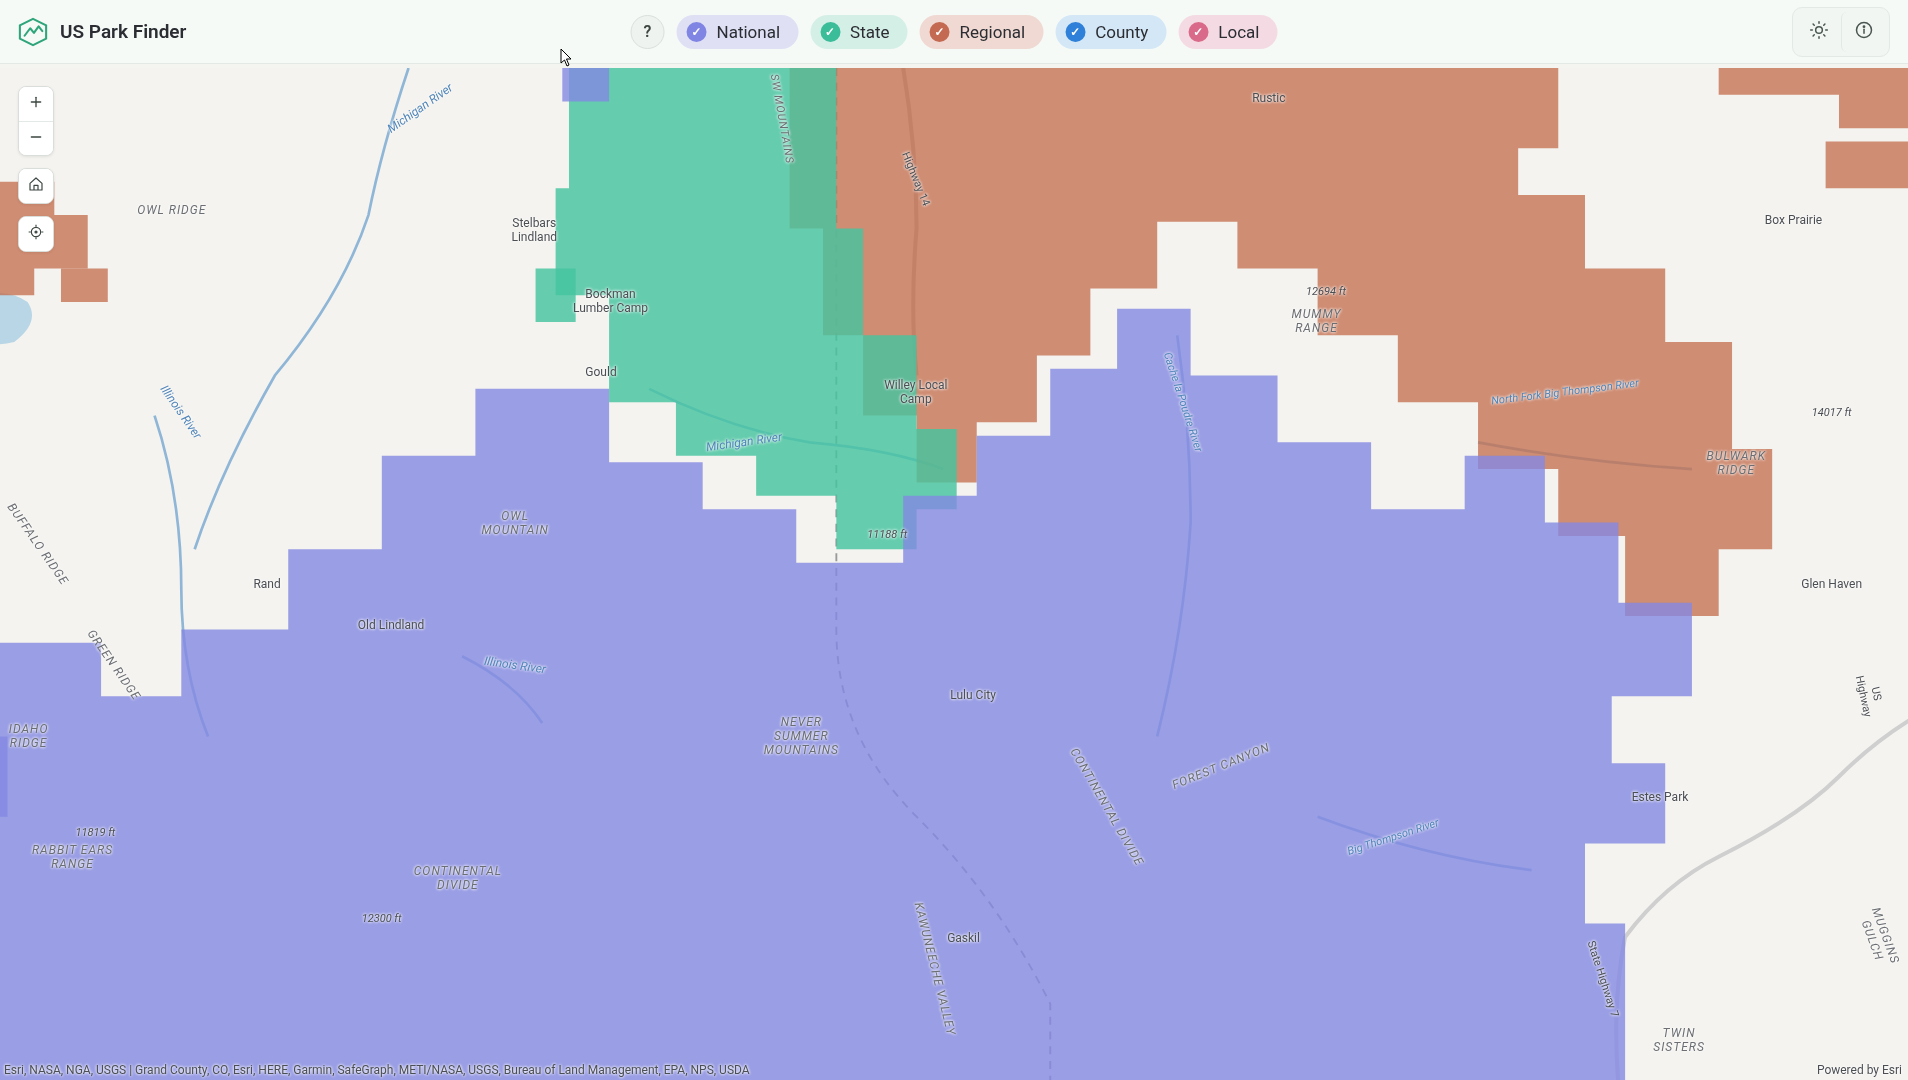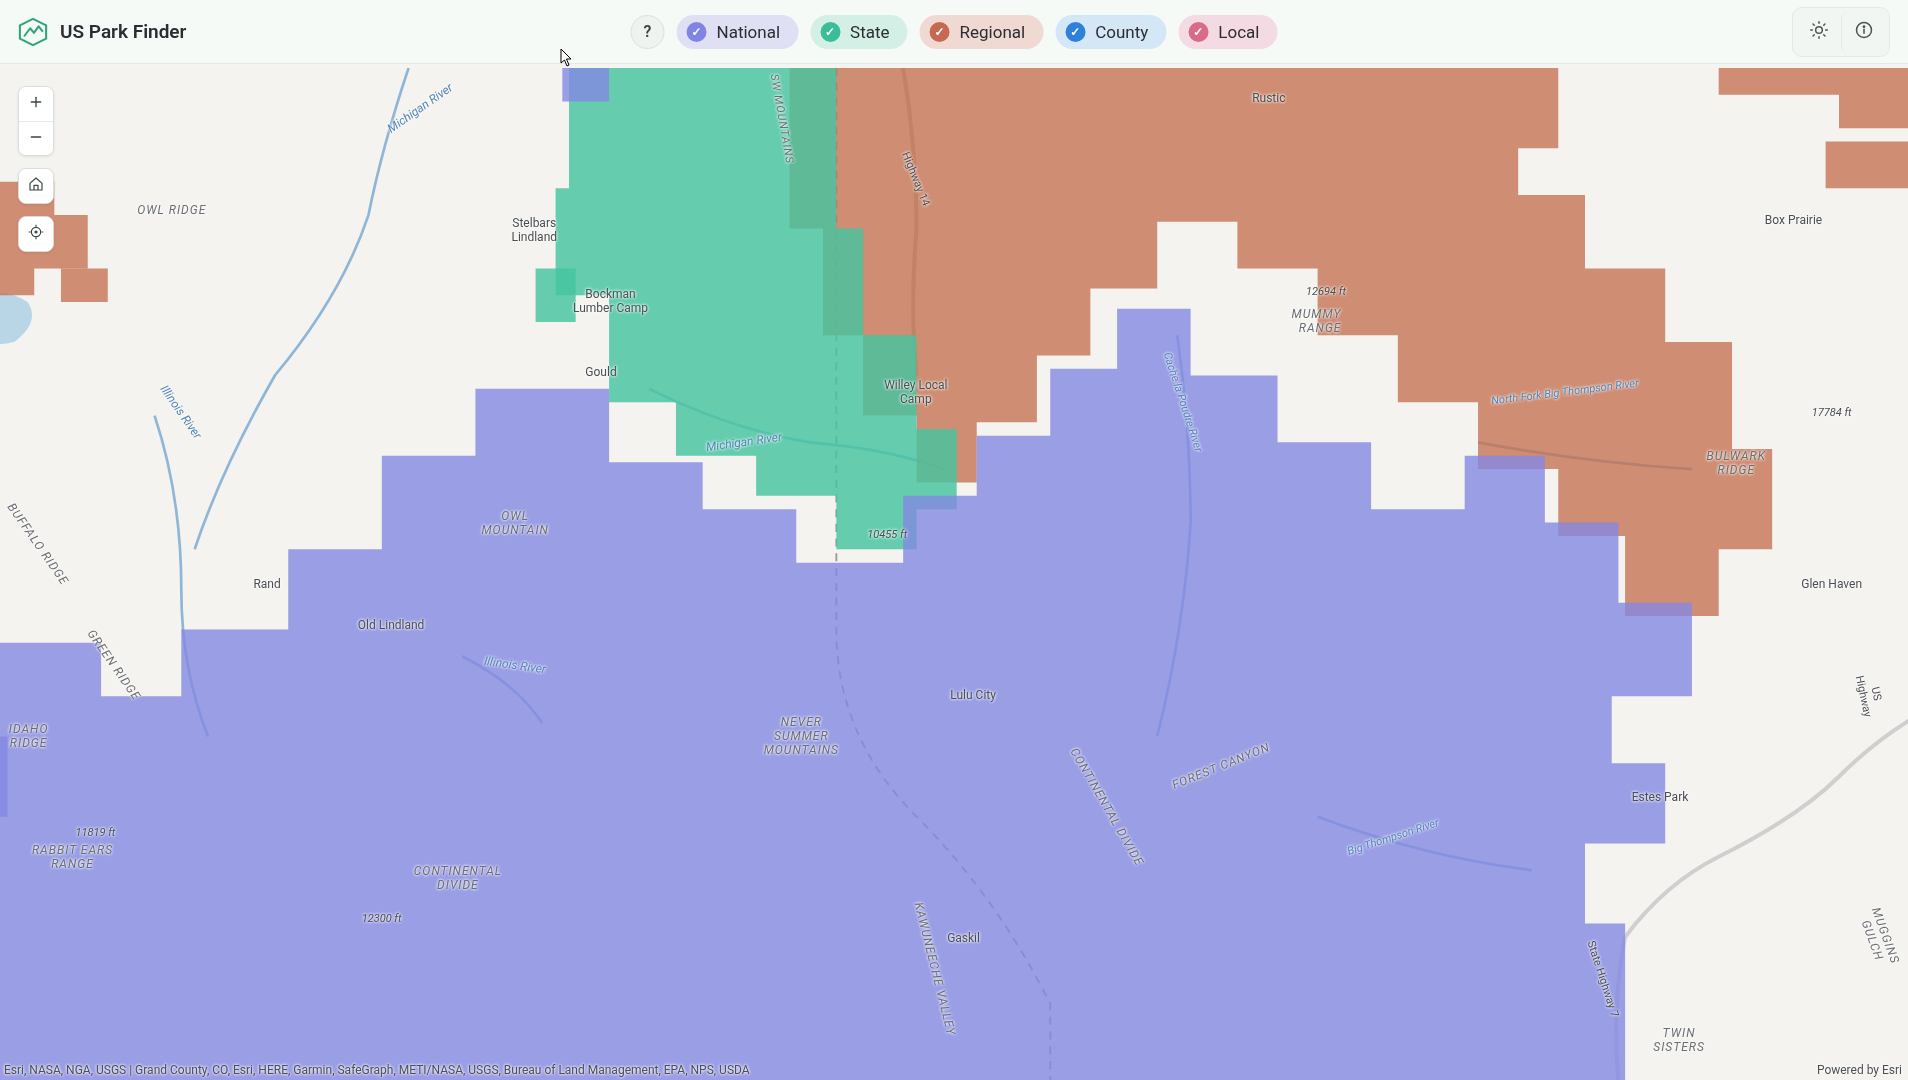--- a/index.html
+++ b/index.html
@@ -283,21 +283,21 @@
   <div class="map-label feature" style="left:3.8%; top:78%; white-space:pre;">RABBIT EARS
 RANGE</div>
   <div class="map-label feature" style="left:1.5%; top:66%; white-space:pre;">IDAHO
 RIDGE</div>
   <div class="map-label feature" style="left:2%; top:47%; transform:translate(-50%,-50%) rotate(55deg);">BUFFALO RIDGE</div>
   <div class="map-label" style="left:48%; top:32%; white-space:pre;">Willey Local
 Camp</div>
   <div class="map-label" style="left:51%; top:62%;">Lulu City</div>
   <div class="map-label" style="left:50.5%; top:86%;">Gaskil</div>
   <div class="map-label" style="left:66.5%; top:3%;">Rustic</div>
-  <div class="map-label feature" style="left:69%; top:25%; white-space:pre;text-align:right;">MUMMY
+  <div class="map-label feature" style="left:69%; top:25%; white-space:pre;">MUMMY
 RANGE</div>
   <div class="map-label feature" style="left:64%; top:69%; transform:translate(-50%,-50%) rotate(-22deg);">FOREST CANYON</div>
   <div class="map-label feature" style="left:49%; top:89%; transform:translate(-50%,-50%) rotate(76deg);">KAWUNEECHE VALLEY</div>
   <div class="map-label" style="left:94%; top:15%;">Box Prairie</div>
   <div class="map-label" style="left:96%; top:51%;">Glen Haven</div>
   <div class="map-label" style="left:87%; top:72%;">Estes Park</div>
   <div class="map-label feature" style="left:91%; top:39%; white-space:pre;">BULWARK
 RIDGE</div>
   <div class="map-label feature" style="left:88%; top:96%; white-space:pre;">TWIN
 SISTERS</div>
@@ -311,24 +311,24 @@
   <div class="map-label river" style="left:27%; top:59%; transform:translate(-50%,-50%) rotate(8deg);">Illinois River</div>
   <div class="map-label river small" style="left:62%; top:33%; transform:translate(-50%,-50%) rotate(72deg);">Cache la Poudre River</div>
   <div class="map-label river small" style="left:73%; top:76%; transform:translate(-50%,-50%) rotate(-18deg);">Big Thompson River</div>
   <div class="map-label river small" style="left:82%; top:32%; transform:translate(-50%,-50%) rotate(-7deg);">North Fork Big Thompson River</div>
 
   <div class="map-label small" style="left:48%; top:11%; transform:translate(-50%,-50%) rotate(68deg);">Highway 14</div>
   <div class="map-label small" style="left:98%; top:62%; transform:translate(-50%,-50%) rotate(78deg);">US Highway</div>
   <div class="map-label small" style="left:84%; top:90%; transform:translate(-50%,-50%) rotate(72deg);">State Highway 7</div>
 
   <div class="map-label elev" style="left:69.5%; top:22%;">12694 ft</div>
-  <div class="map-label elev" style="left:46.5%; top:46%;">10455 ft</div>
+  <div class="map-label elev" style="left:46.5%; top:46%;">11188 ft</div>
   <div class="map-label elev" style="left:5%;   top:75.5%;">11819 ft</div>
   <div class="map-label elev" style="left:20%;  top:84%;">12300 ft</div>
-  <div class="map-label elev" style="left:96%;  top:34%;">17784 ft</div>
+  <div class="map-label elev" style="left:96%;  top:34%;">14017 ft</div>
 
   <div class="map-toolbar">
     <div class="tool-group">
       <div class="tool-btn">
         <span>
           <svg width="16" height="16" viewBox="0 0 24 24" stroke="#3d4742" stroke-width="2" stroke-linecap="round">
               <line x1="12" y1="5" x2="12" y2="19"></line>
               <line x1="5" y1="12" x2="19" y2="12"></line>
             </svg>
         </span>

